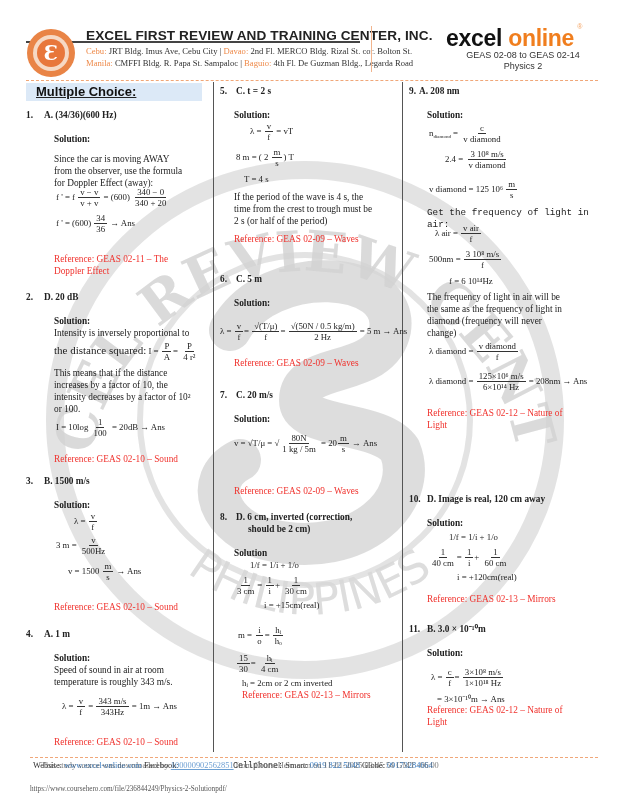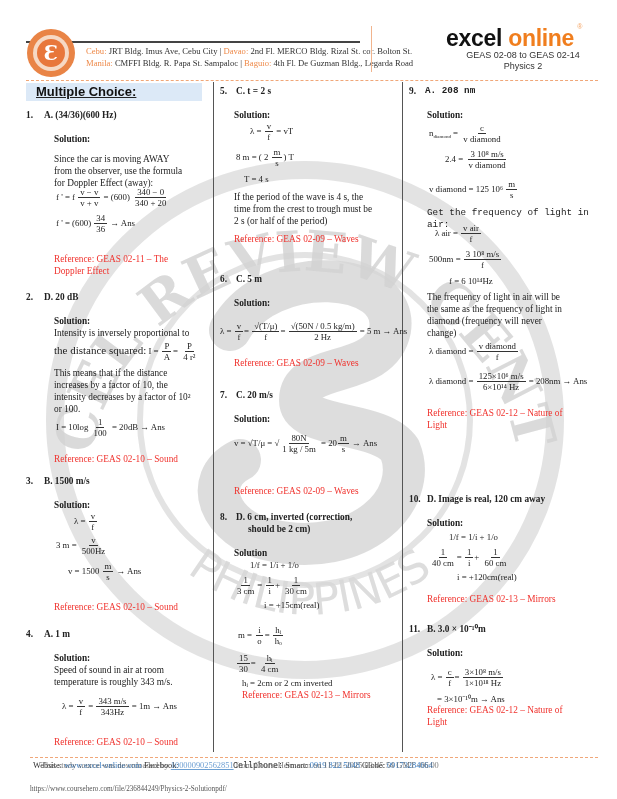--- a/index.html
+++ b/index.html
@@ -70,20 +70,21 @@
     </text>
   </svg>
 
   <svg class="hdr-logo" viewBox="0 0 50 50">
     <circle cx="25" cy="25" r="24" fill="#e98446"></circle>
     <circle cx="25" cy="25" r="18" fill="#f6d9c4"></circle>
     <circle cx="25" cy="25" r="14" fill="#e8773b"></circle>
     <text x="25" y="32" text-anchor="middle" font-family="DejaVu Serif, serif" font-weight="bold" font-size="20" fill="#fff">Ɛ</text>
   </svg>
   <div class="hdr-title-line"></div>
+  <div class="hdr-title">EXCEL FIRST REVIEW AND TRAINING CENTER, INC.</div>
   <div class="hdr-addr">
     <div>
       <span class="city">Cebu:</span>
       <span>JRT Bldg. Imus Ave, Cebu City |</span>
       <span class="city">Davao:</span>
       <span>2nd Fl. MERCO Bldg. Rizal St. cor. Bolton St.</span>
     </div>
     <div>
       <span class="city">Manila:</span>
       <span>CMFFI Bldg. R. Papa St. Sampaloc |</span>
@@ -346,21 +347,21 @@
       </div>
       <div class="eq" style="left:22px; top:166px;">hᵢ =   2cm or 2 cm inverted</div>
       <div class="ref" style="left:22px; top:178px;">Reference: GEAS 02-13 – Mirrors</div>
     </div>
   </div>
 
   <div class="col col3" style="height:670px;">
 
     <div class="q" style="top:2px; left:0; width:190px;">
       <span class="qnum">9.</span>
-      <span class="qans" style="left:16px;font-family:Liberation Mono, monospace;">A. 208 nm</span>
+      <span class="qans" style="left:10px;">A. 208 nm</span>
       <div class="sol" style="left:18px; top:24px;">Solution:</div>
       <div class="eq" style="left:20px; top:38px;">
         <span>n</span><sub class="small">diamond</sub> =
         <span class="frac">
             <span class="n">c</span>
             <span class="d">v diamond</span>
           </span>
       </div>
       <div class="eq" style="left:36px; top:64px;">
         <span>2.4 =</span>

